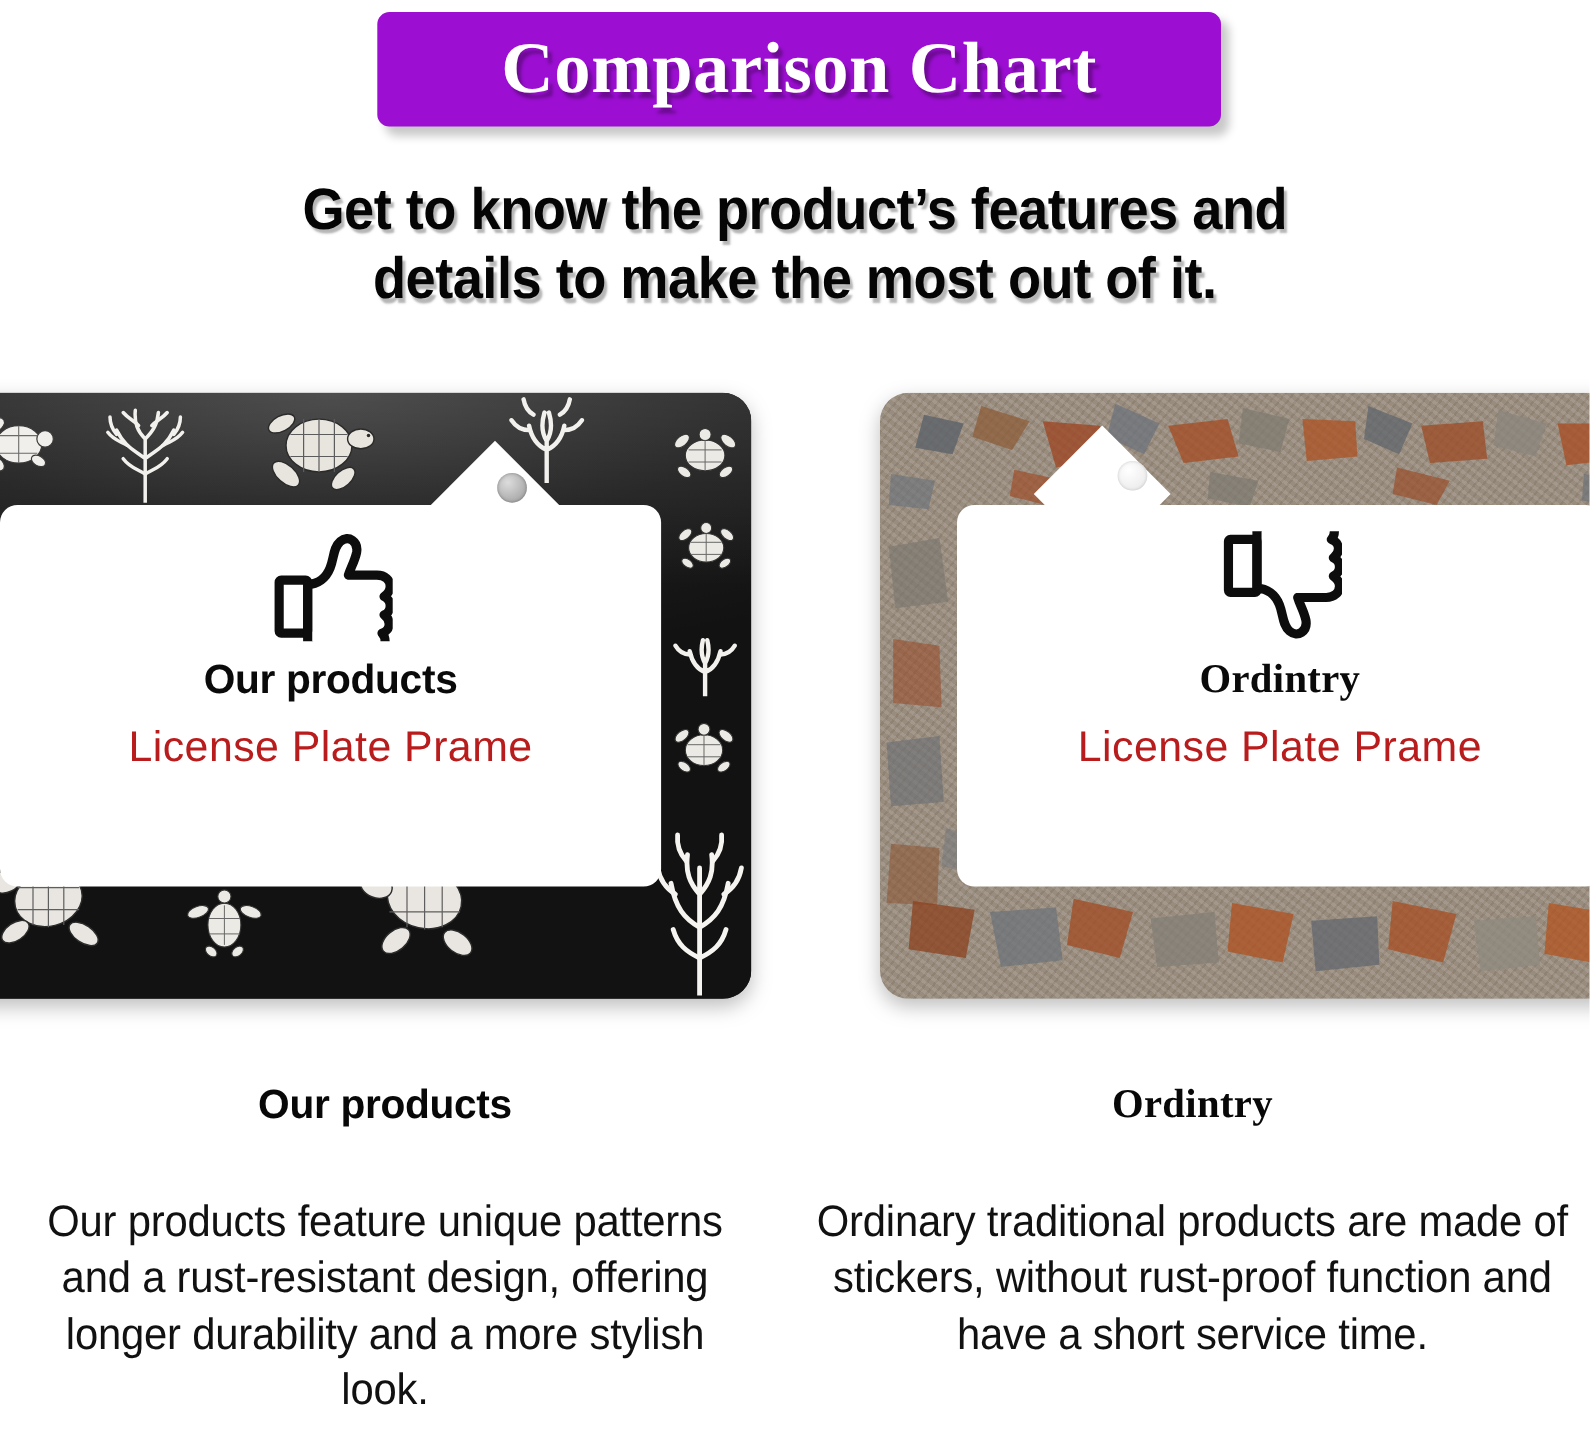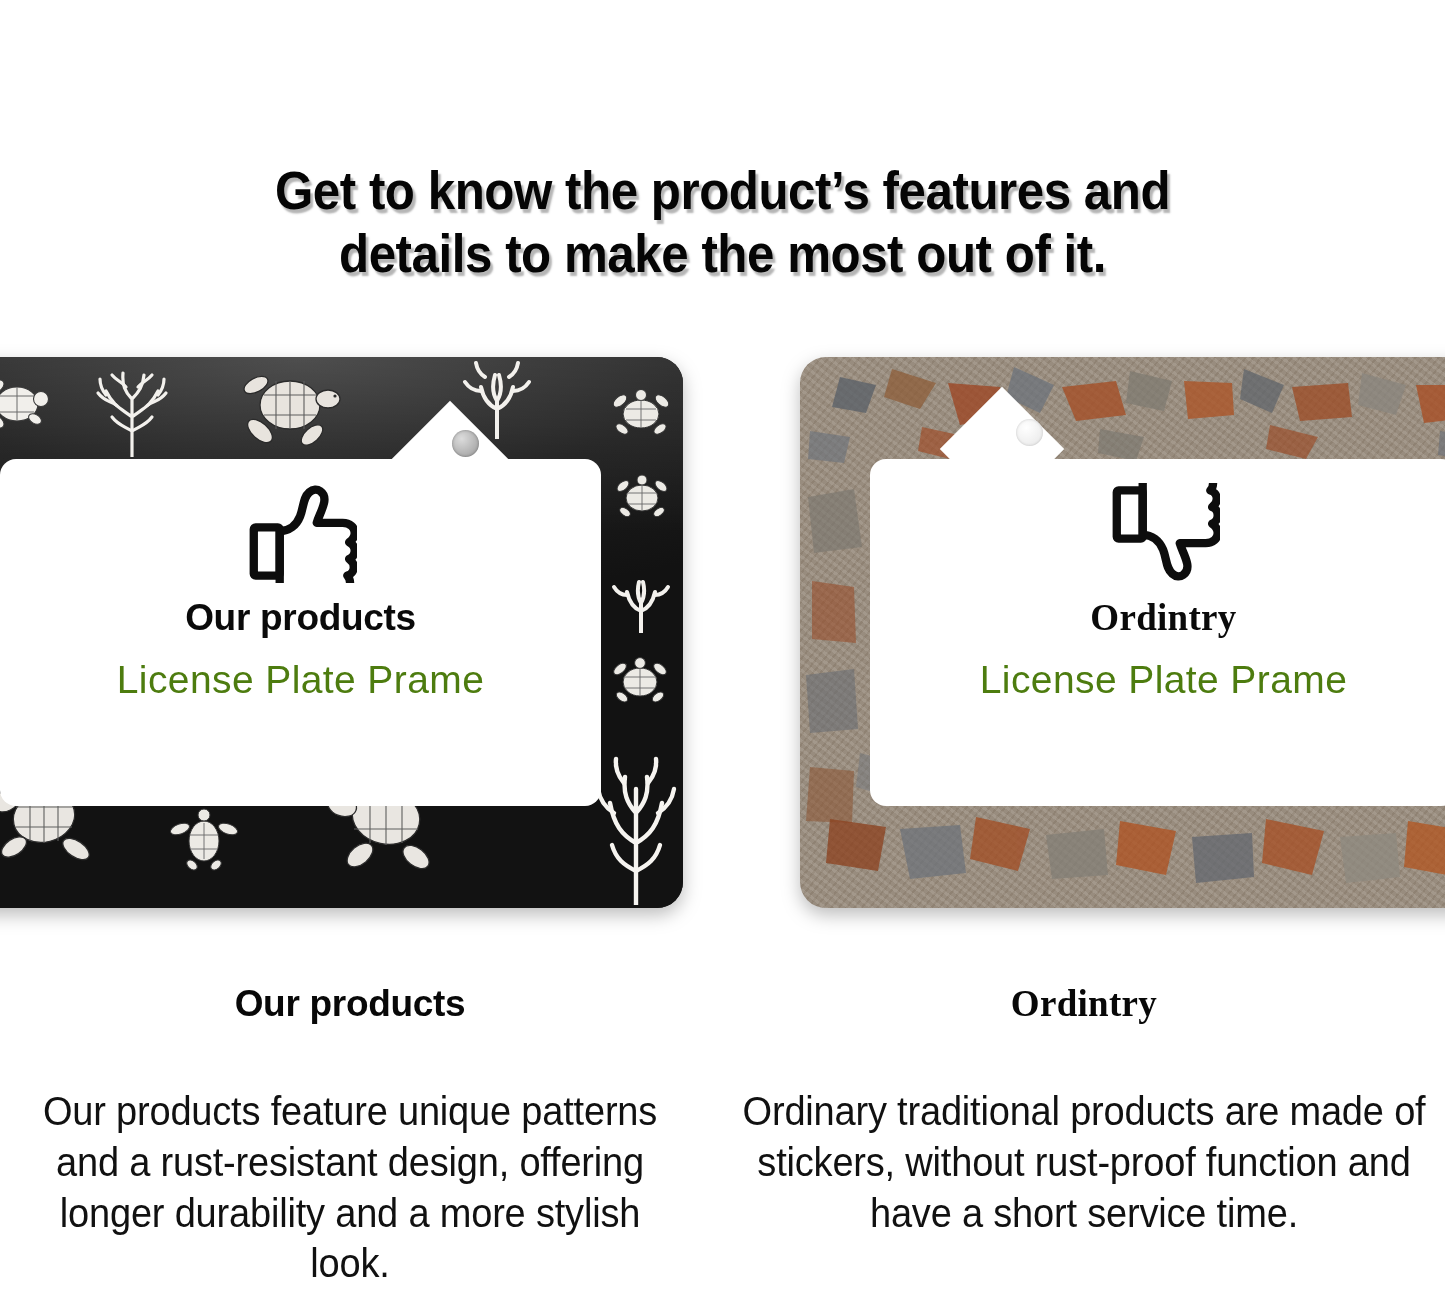--- a/index.html
+++ b/index.html
@@ -171,21 +171,21 @@
     white-space:nowrap;
   }
   .brand-label.sans { font-family:"Liberation Sans", sans-serif; letter-spacing:-0.3px; }
   .brand-label.serif{ font-family:"Liberation Serif", serif; letter-spacing:0.3px; }
 
   .sub-label {
     margin-top:22px;
     font-family:"Liberation Sans", sans-serif;
     font-weight:300;
     font-size:39px;
-    color:#4d7c0f;
+    color:#b91c1c;
     letter-spacing:0.4px;
     white-space:nowrap;
   }
 
   
   .bottom { position:absolute; left:0; top:985px; width:1445px; height:329px; }
   .col { position:absolute; top:0; }
   .col.left  { left:0px;   width:700px; }
   .col.right { left:723px; width:722px; }
 
@@ -210,20 +210,23 @@
     letter-spacing:-0.2px;
     transform:scaleX(0.95);
     transform-origin:center top;
   }
 </style>
 </head>
 <body>
 
 <div id="page">
 
+  <div class="banner">
+    <div class="banner-text">Comparison Chart</div>
+  </div>
 
   <div class="subtitle">
     <div>Get to know the product’s features and</div>
     <div>details to make the most out of it.</div>
   </div>
 
   <div class="frames">
 
     <div class="frame-wrap left">
       <div class="plate">

